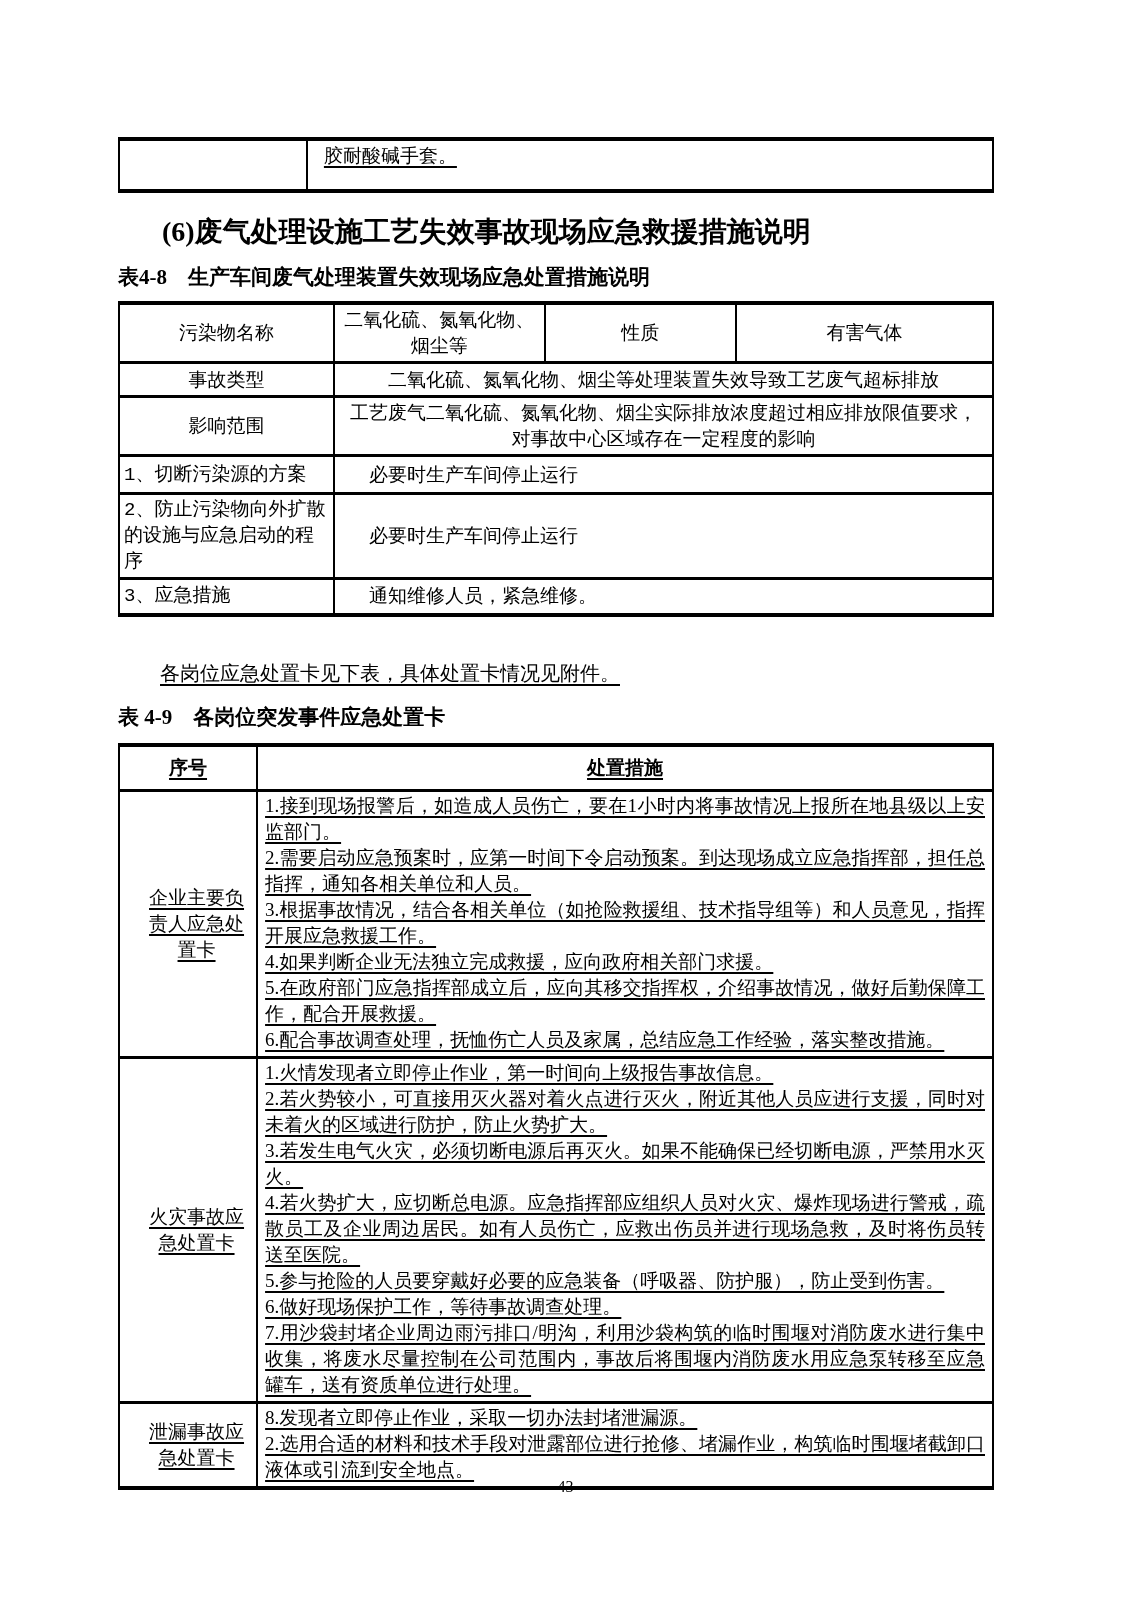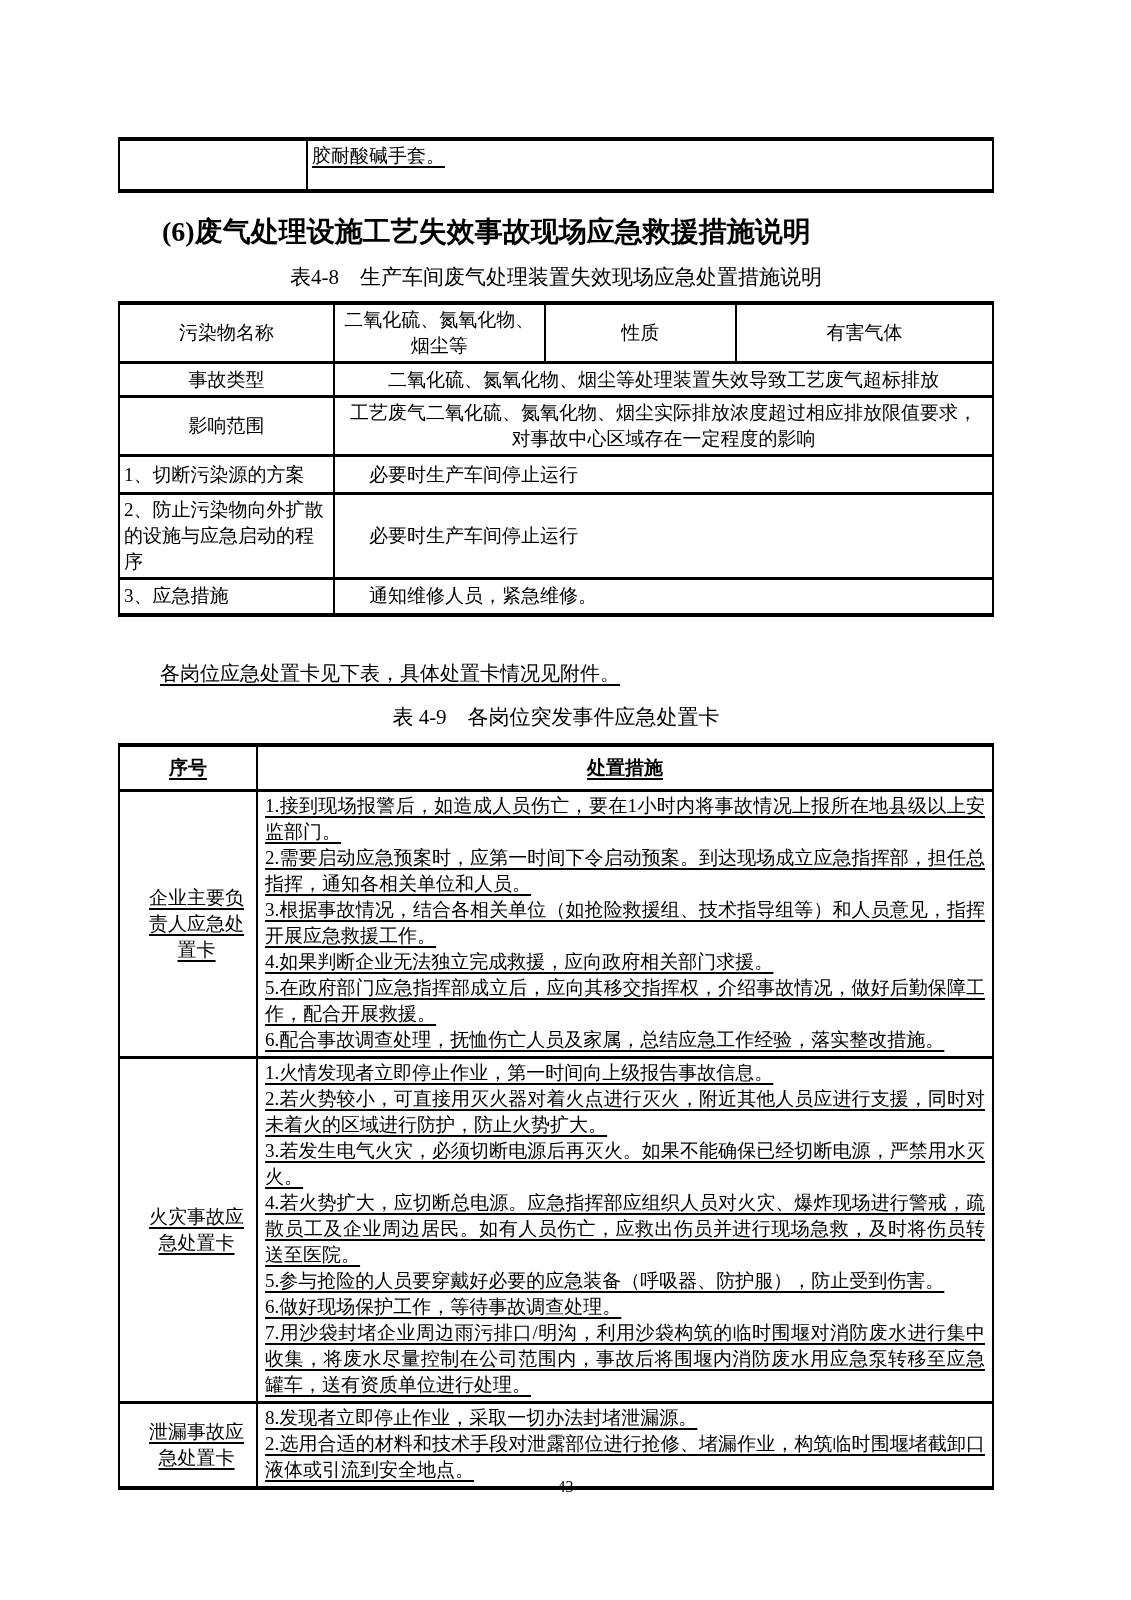--- a/index.html
+++ b/index.html
@@ -40,41 +40,41 @@
 
   .ul {
     text-decoration: underline;
     text-decoration-thickness: 2px;
     text-underline-offset: 4px;
   }
 
   
   .frag { margin-top: 137px; }
   .frag td { height: 44px; vertical-align: top; }
-  .frag .frag-text { text-align: left; padding-left: 4px; }
+  .frag .frag-text { text-align: left; padding-left: 16px; }
 
   .section-heading {
     margin: 24px 0 0 0;
     padding-left: 44px;
     font-size: 28px;
     font-weight: bold;
     line-height: 30px;
   }
 
   .table-caption {
     margin-top: 16px;
-    text-align: center;
+    text-align: left;
     font-size: 21px;
-    font-weight: normal;
+    font-weight: bold;
     line-height: 28px;
   }
 
   
   .t48 { margin-top: 10px; }
-  .t48 .label-left { text-align: left; padding-left: 4px; }
+  .t48 .label-left { text-align: left; padding-left: 4px; font-family: Liberation Mono, monospace; }
   .t48 .value-left { text-align: left; padding-left: 34px; }
 
   .intro {
     margin: 42px 0 0 0;
     font-size: 20px;
     line-height: 28px;
     text-indent: 42px;
   }
 
   

